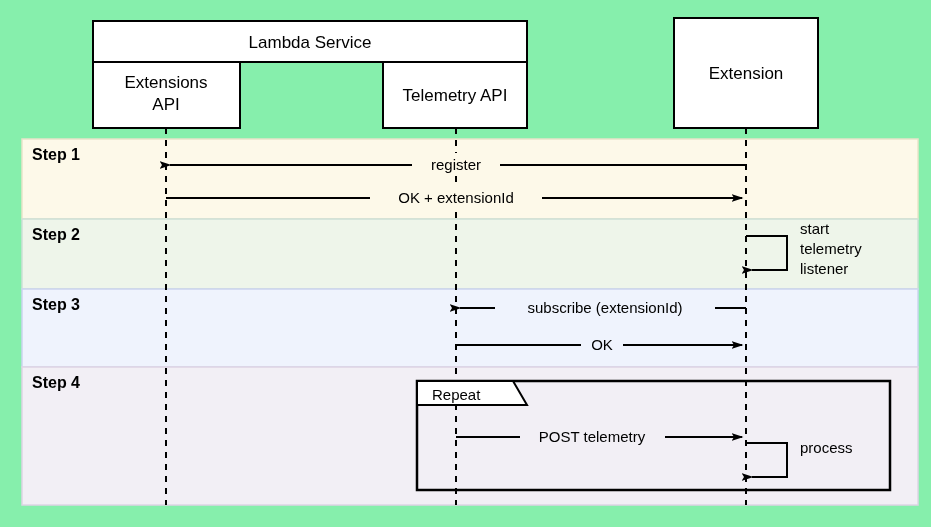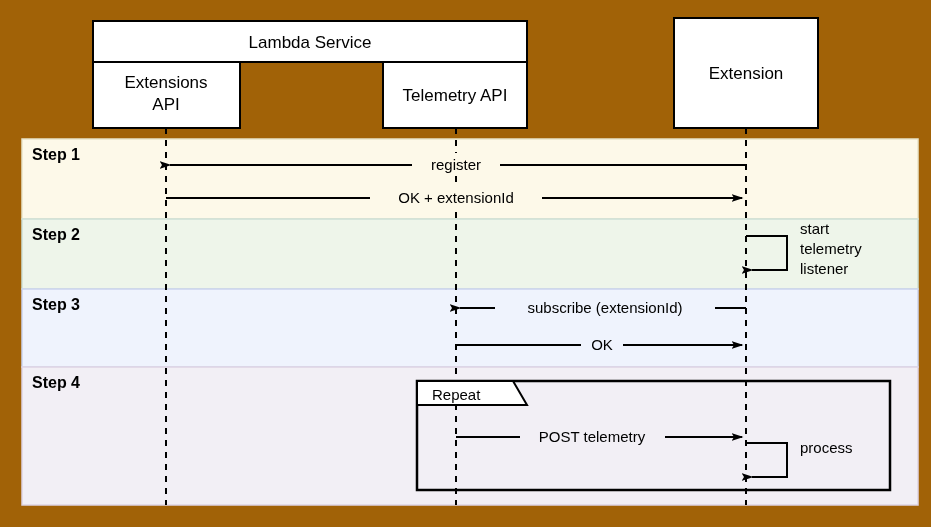--- a/index.html
+++ b/index.html
@@ -1,18 +1,18 @@
 <!DOCTYPE html>
 <html><head>
 <meta charset="utf-8">
 <style>
   html,body{margin:0;padding:0;background:#ffffff;}
   body{width:931px;height:527px;overflow:hidden;
        font-family:"Liberation Sans","DejaVu Sans",sans-serif;}
-  #stage{position:relative;width:931px;height:527px;background:#a16207;}
+  #stage{position:relative;width:931px;height:527px;background:#86efac;}
   svg#diagram{position:absolute;left:0;top:0;width:931px;height:527px;}
   .lbl{font-family:"Liberation Sans","DejaVu Sans",sans-serif;fill:#000;}
   .boxlbl{font-size:17px;}
   .steplbl{font-size:16px;font-weight:bold;}
   .msglbl{font-size:15px;}
   .notelbl{font-size:15px;}
   .fraglbl{font-size:15px;}
 </style>
 </head>
 <body>

